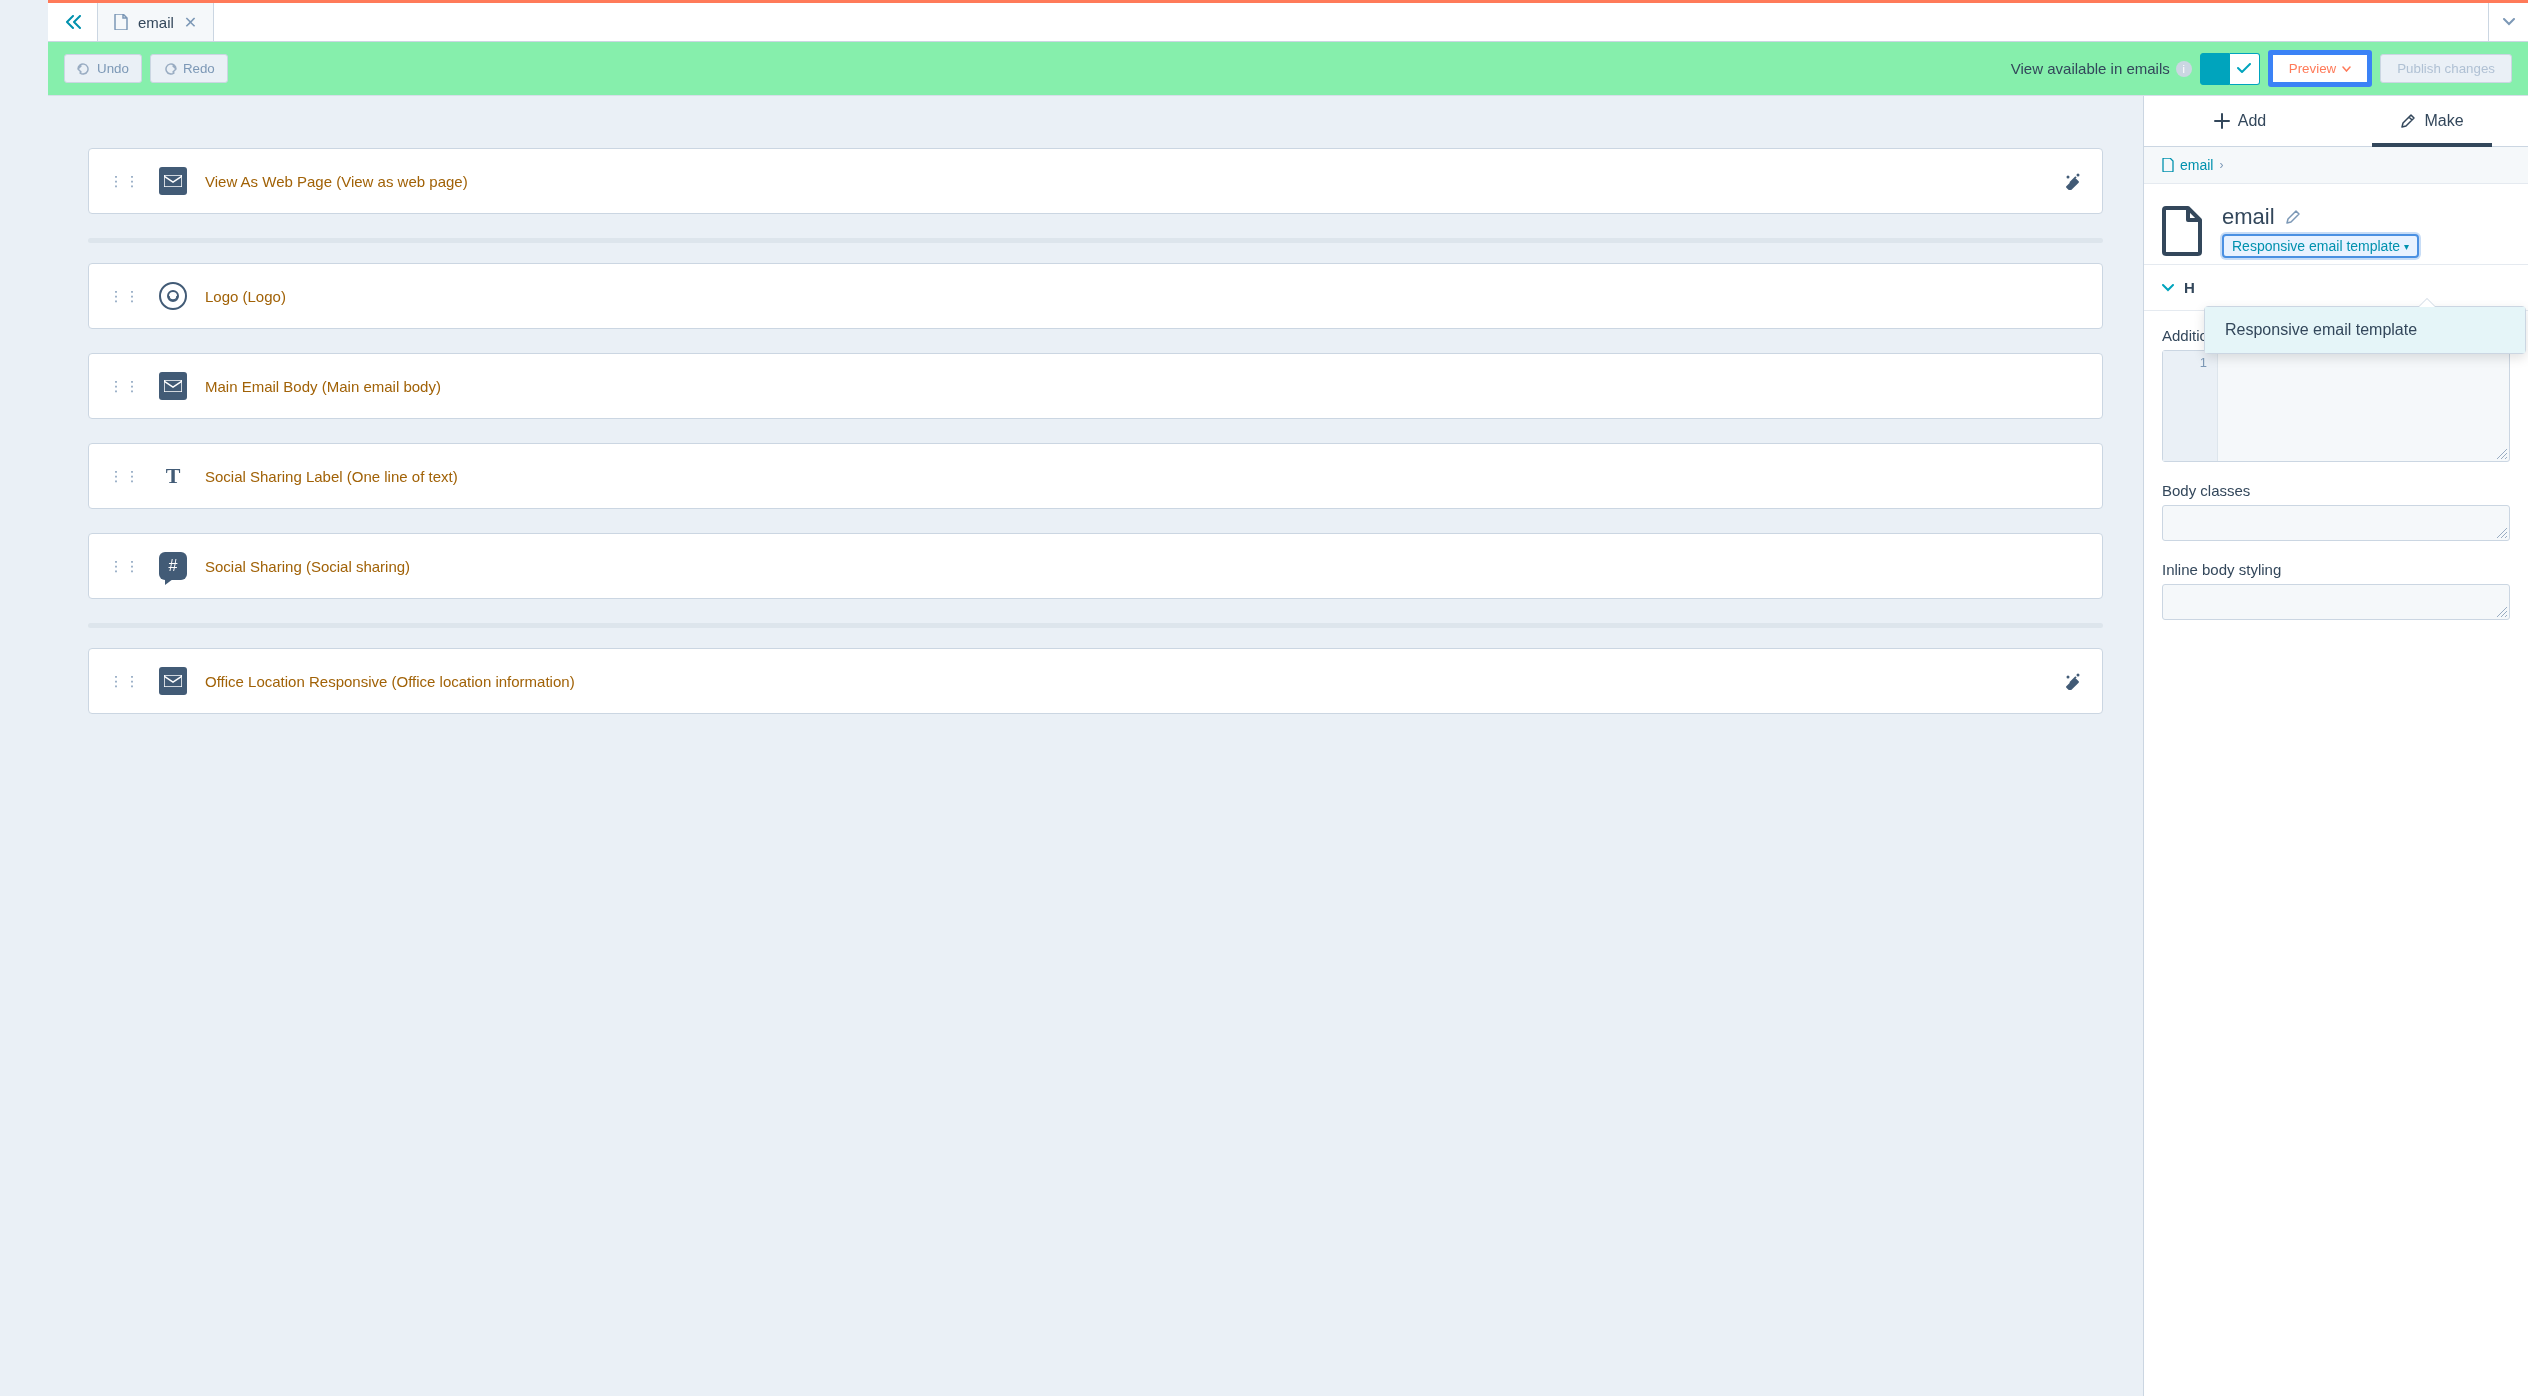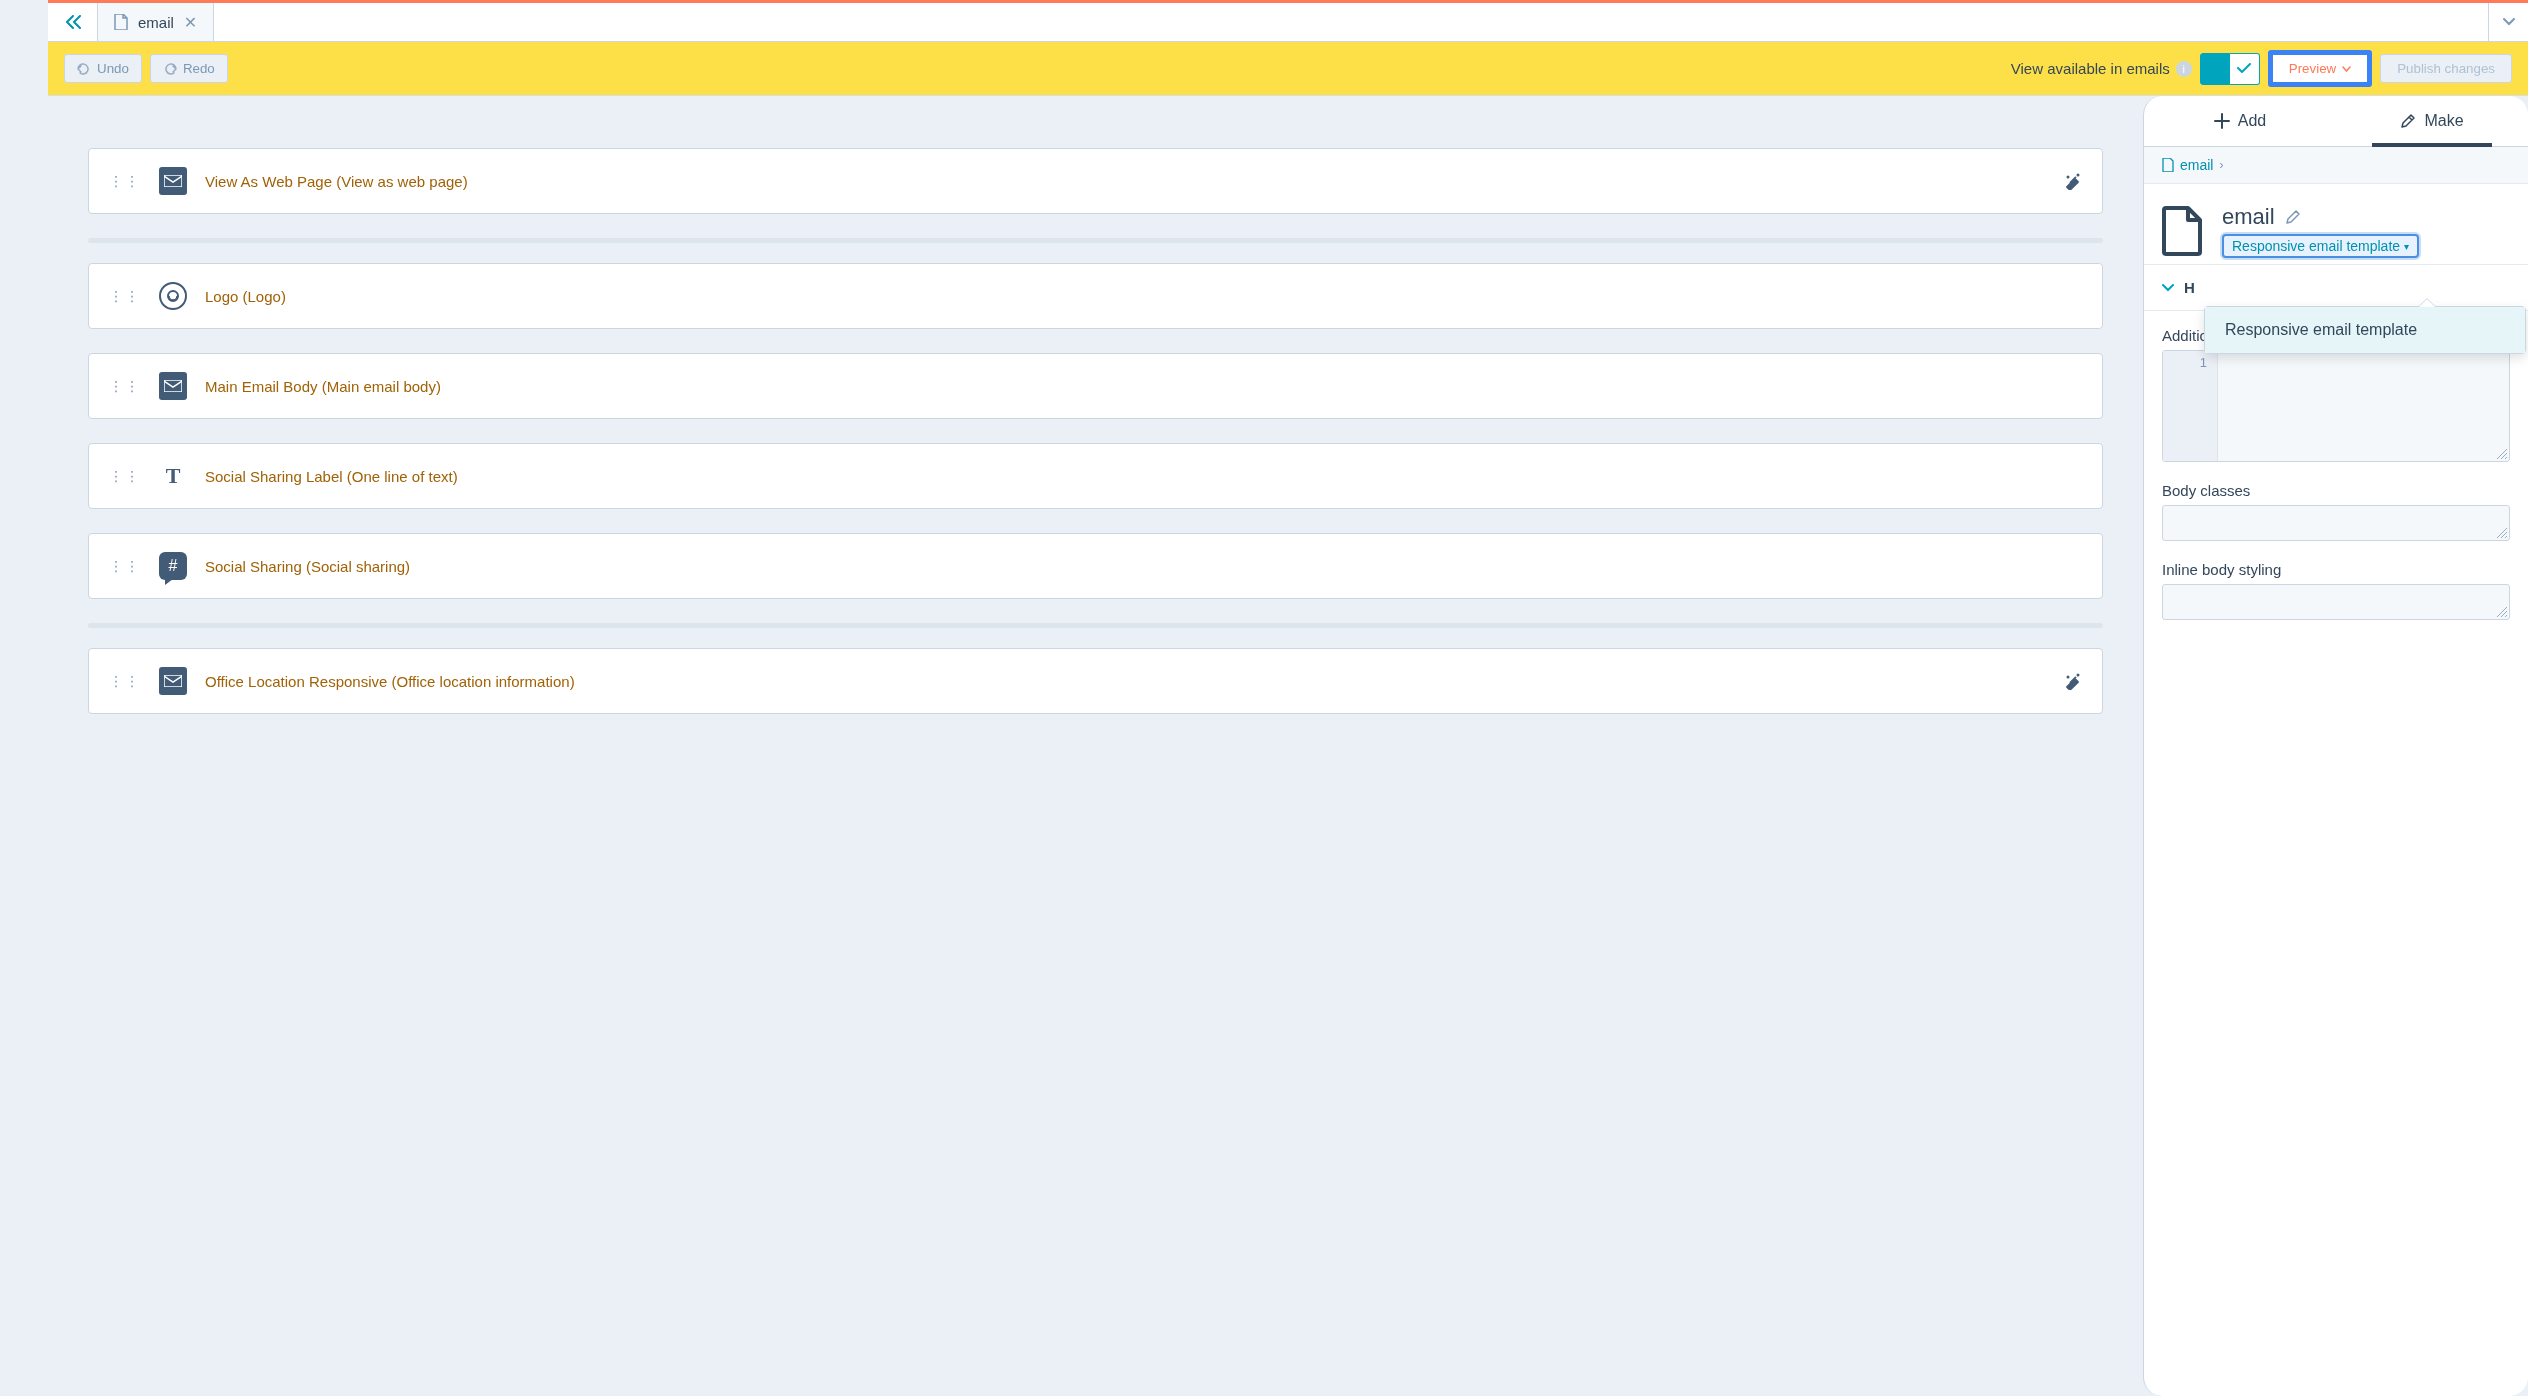--- a/index.html
+++ b/index.html
@@ -6,21 +6,21 @@
   body { font-family: -apple-system, BlinkMacSystemFont, "Segoe UI", Helvetica, Arial, sans-serif; background: #eaf0f6; color: #33475b; font-size: 15px; overflow: hidden; }
   .app { display: flex; flex-direction: column; height: 100vh; padding-left: 48px; }
   .topbar { display: flex; align-items: stretch; background: #fff; border-top: 3px solid #ff7a59; border-bottom: 1px solid #cbd6e2; }
   .topbar .collapse { width: 50px; display: flex; align-items: center; justify-content: center; border-right: 1px solid #cbd6e2; cursor: pointer; }
   .tab { display: flex; align-items: center; gap: 10px; padding: 0 16px; background: #f5f8fa; height: 38px; border-right: 1px solid #cbd6e2; }
   .tab .file-icon { color: #7c98b6; }
   .tab .tab-title { color: #33475b; }
   .tab .close { color: #7c98b6; font-size: 16px; cursor: pointer; }
   .topbar .spacer { flex: 1; }
   .topbar .right-dd { width: 40px; border-left: 1px solid #cbd6e2; display: flex; align-items: center; justify-content: center; cursor: pointer; }
-  .actionbar { display: flex; align-items: center; padding: 8px 16px; background: #fde047; border-bottom: 1px solid #d6dfe8; gap: 8px; }
+  .actionbar { display: flex; align-items: center; padding: 8px 16px; background: #86efac; border-bottom: 1px solid #d6dfe8; gap: 8px; }
   .hist-btn { display: flex; align-items: center; gap: 6px; background: #eaf0f6; border: 1px solid #cbd6e2; border-radius: 3px; padding: 6px 12px; color: #7c98b6; cursor: not-allowed; }
   .actionbar .spacer { flex: 1; }
   .avail-label { color: #33475b; font-weight: 500; display:flex; align-items:center; gap:6px;}
   .avail-label .info { width:16px;height:16px;border-radius:50%;background:#cbd6e2;color:#fff;font-size:11px;display:inline-flex;align-items:center;justify-content:center;}
   .toggle-wrap { display:flex; align-items:center; }
   .toggle { width: 30px; height: 32px; background: #00a4bd; border: 1px solid #00a4bd; border-radius: 3px 0 0 3px; }
   .toggle-check { width: 30px; height: 32px; background: #fff; border: 1px solid #00a4bd; border-left: none; border-radius: 0 3px 3px 0; display:flex;align-items:center;justify-content:center;color:#00a4bd; }
   .preview-btn { display:flex; align-items:center; gap:6px; background:#fff; border:5px solid #3b82f6; color:#ff7a59; border-radius:3px; padding:6px 16px; cursor:pointer; }
   .publish-btn { background:#eaf0f6; border:1px solid #cbd6e2; color:#b0c1d4; border-radius:3px; padding:6px 16px; cursor:not-allowed; }
   .content { display:flex; flex:1; overflow:hidden; }
@@ -29,21 +29,21 @@
   .drag-handle { color:#7c98b6; font-size:14px; letter-spacing:2px; cursor:grab; }
   .mod-icon { width:28px; height:28px; display:flex;align-items:center;justify-content:center; }
   .mod-icon.mail { background:#425b76; border-radius:3px; color:#fff; }
   .mod-icon.logo-ic { border:2px solid #425b76; border-radius:50%; color:#425b76; }
   .mod-icon.text-ic { color:#425b76; font-weight:bold; font-size:22px; font-family: Georgia, serif; }
   .mod-icon.hash-ic { background:#425b76; border-radius:6px; color:#fff; font-size:16px; position:relative; }
   .mod-icon.hash-ic::after { content:""; position:absolute; bottom:-5px; left:6px; width:0;height:0;border-left:0 solid transparent;border-right:8px solid transparent;border-top:6px solid #425b76;}
   .mod-label { color:#a16207; font-size:15px; }
   .mod-action-icon { position:absolute; right:20px; color:#425b76; cursor:pointer; }
   .thin-bar { height:5px; background:#dde5ec; border-radius:3px; margin:4px 0 20px 0; }
-  .sidebar { width:385px; background:#fff; border-left:1px solid #cbd6e2; display:flex; flex-direction:column; overflow-y:auto; position:relative;border-radius:19px; }
+  .sidebar { width:385px; background:#fff; border-left:1px solid #cbd6e2; display:flex; flex-direction:column; overflow-y:auto; position:relative; }
   .side-tabs { display:flex; border-bottom:1px solid #cbd6e2; }
   .side-tab { flex:1; display:flex; align-items:center; justify-content:center; gap:8px; padding:16px 0; color:#33475b; cursor:pointer; position:relative; font-size:16px; }
   .side-tab.active::after { content:""; position:absolute; bottom:-1px; left:50%; transform:translateX(-50%); width:120px; height:4px; background:#33475b; }
   .breadcrumb { padding:10px 18px; background:#f5f8fa; border-bottom:1px solid #e5eaf0; display:flex; align-items:center; gap:6px; color:#0091ae; font-size:14px; }
   .breadcrumb .file-icon { color:#0091ae; }
   .breadcrumb .chev { color:#7c98b6; font-size:12px; }
   .asset-header { display:flex; align-items:center; gap:18px; padding:20px 18px 6px 18px; }
   .asset-big-icon { width:42px;height:50px; }
   .asset-big-icon svg { width:100%;height:100%; }
   .asset-title-row { display:flex; align-items:center; gap:10px; }

